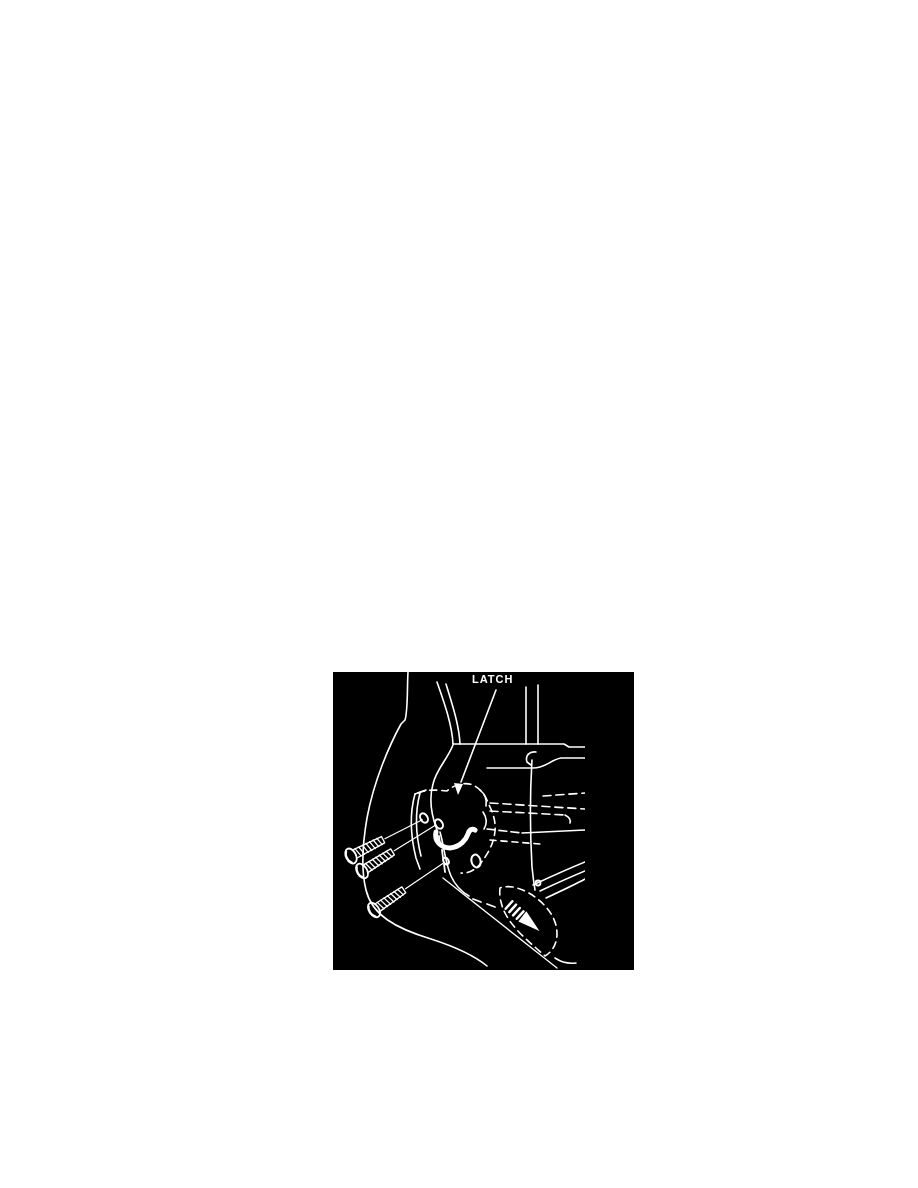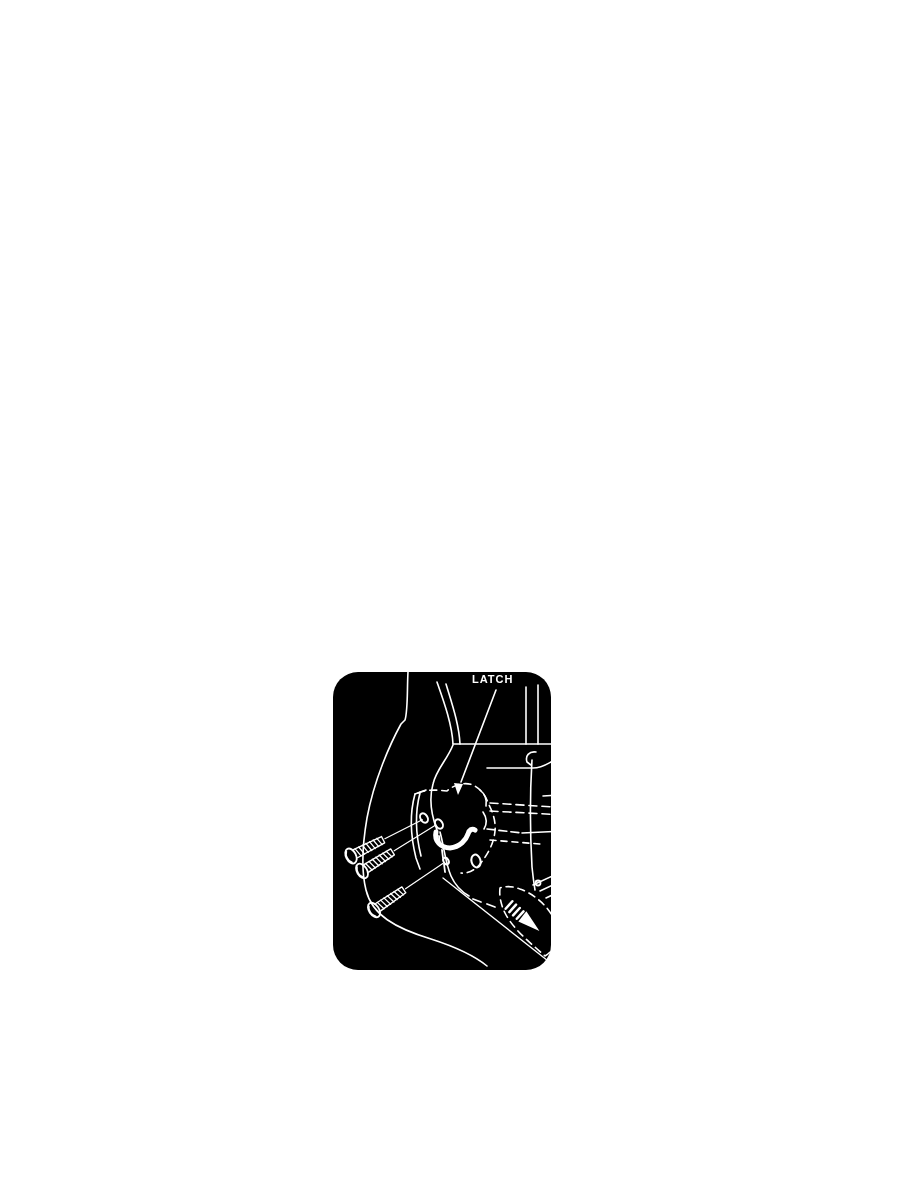--- a/index.html
+++ b/index.html
@@ -12,24 +12,23 @@
     width: 918px;
     height: 1188px;
     background: #ffffff;
     overflow: hidden;
     font-family: "Liberation Sans", sans-serif;
   }
   .figure-box {
     position: absolute;
     left: 333px;
     top: 672px;
-    width: 218px;
+    width: 301px;
     height: 298px;
     background: #000000;
-    border-radius: 25px;
   }
   .figure-box svg {
     position: absolute;
     left: 0;
     top: 0;
     display: block;
   }
   .figure-label {
     position: absolute;
     left: 139px;

